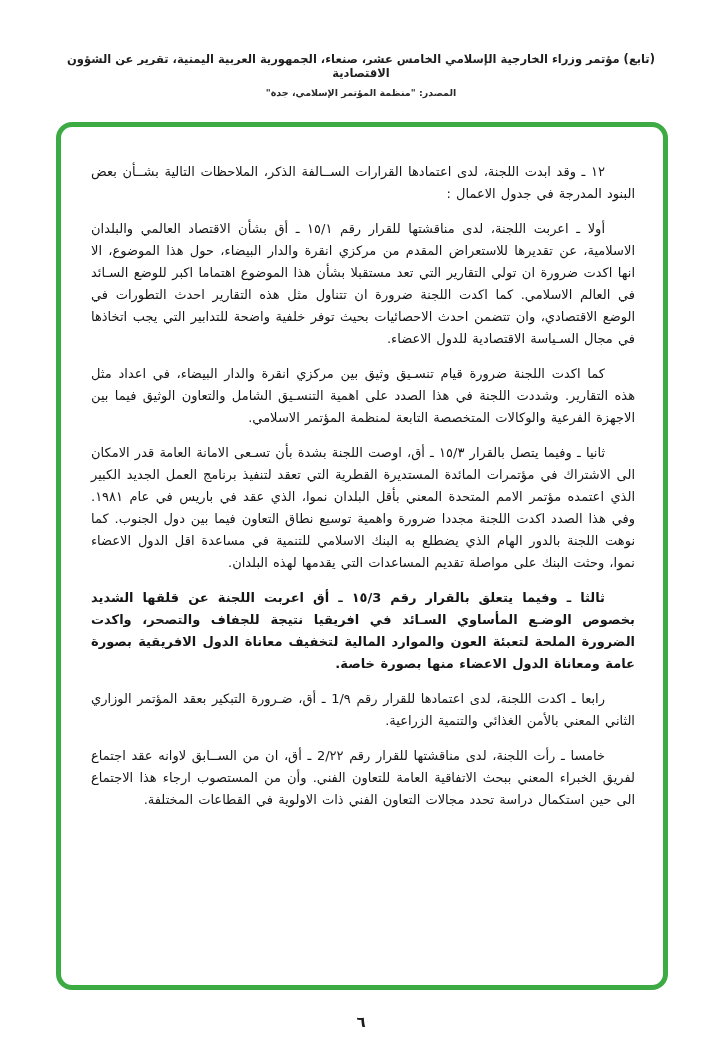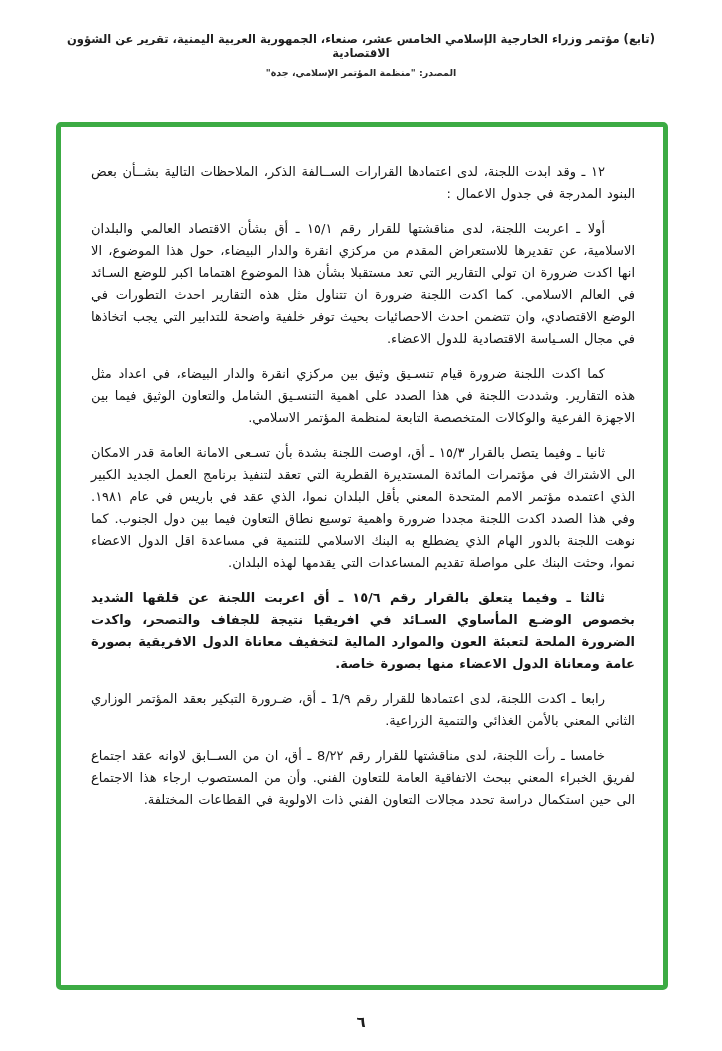--- a/index.html
+++ b/index.html
@@ -9,21 +9,21 @@
   body {
     width: 722px;
     height: 1051px;
     background: #ffffff;
     font-family: "DejaVu Sans", sans-serif;
     position: relative;
     overflow: hidden;
   }
   .doc-header {
     position: absolute;
-    top: 32px;
+    top: 52px;
     left: 0;
     right: 0;
     text-align: center;
     direction: rtl;
     color: #1e1e1e;
   }
   .doc-header .title {
     font-size: 11.5px;
     font-weight: bold;
     letter-spacing: 0.2px;
@@ -36,21 +36,21 @@
     color: #2a2a2a;
   }
   .green-box {
     position: absolute;
     top: 122px;
     left: 56px;
     width: 612px;
     height: 868px;
     box-sizing: border-box;
     border: 5px solid #3cab44;
-    border-radius: 5px;
+    border-radius: 16px;
     padding: 34px 28px 18px 30px;
     direction: rtl;
     overflow: hidden;
     background: #ffffff;
   }
   .para {
     margin: 0 0 13px 0;
     font-size: 13px;
     line-height: 22px;
     text-align: justify;
@@ -80,22 +80,22 @@
   <header class="doc-header">
     <div class="title">(تابع) مؤتمر وزراء الخارجية الإسلامي الخامس عشر، صنعاء، الجمهورية العربية اليمنية، تقرير عن الشؤون الاقتصادية</div>
     <div class="source">المصدر:  "منظمة المؤتمر الإسلامي، جدة"</div>
   </header>
 
   <main class="green-box" style="border-color: rgb(60, 171, 68);">
     <p class="para">١٢ ـ وقد ابدت اللجنة، لدى اعتمادها القرارات الســالفة الذكر، الملاحظات التالية بشــأن بعض البنود المدرجة في جدول الاعمال :</p>
     <p class="para">أولا ـ اعربت اللجنة، لدى مناقشتها للقرار رقم ١٥/١ ـ أق بشأن الاقتصاد العالمي والبلدان الاسلامية، عن تقديرها للاستعراض المقدم من مركزي انقرة والدار البيضاء، حول هذا الموضوع، الا انها اكدت ضرورة ان تولي التقارير التي تعد مستقبلا بشأن هذا الموضوع اهتماما اكبر للوضع السـائد في العالم الاسلامي. كما اكدت اللجنة ضرورة ان تتناول مثل هذه التقارير احدث التطورات في الوضع الاقتصادي، وان تتضمن احدث الاحصائيات بحيث توفر خلفية واضحة للتدابير التي يجب اتخاذها في مجال السـياسة الاقتصادية للدول الاعضاء.</p>
     <p class="para">كما اكدت اللجنة ضرورة قيام تنسـيق وثيق بين مركزي انقرة والدار البيضاء، في اعداد مثل هذه التقارير. وشددت اللجنة في هذا الصدد على اهمية التنسـيق الشامل والتعاون الوثيق فيما بين الاجهزة الفرعية والوكالات المتخصصة التابعة لمنظمة المؤتمر الاسلامي.</p>
     <p class="para">ثانيا ـ وفيما يتصل بالقرار ١٥/٣ ـ أق، اوصت اللجنة بشدة بأن تسـعى الامانة العامة قدر الامكان الى الاشتراك في مؤتمرات المائدة المستديرة القطرية التي تعقد لتنفيذ برنامج العمل الجديد الكبير الذي اعتمده مؤتمر الامم المتحدة المعني بأقل البلدان نموا، الذي عقد في باريس في عام ١٩٨١. وفي هذا الصدد اكدت اللجنة مجددا ضرورة واهمية توسيع نطاق التعاون فيما بين دول الجنوب. كما نوهت اللجنة بالدور الهام الذي يضطلع به البنك الاسلامي للتنمية في مساعدة اقل الدول الاعضاء نموا، وحثت البنك على مواصلة تقديم المساعدات التي يقدمها لهذه البلدان.</p>
-    <p class="para bold">ثالثا ـ وفيما يتعلق بالقرار رقم ١٥/٦ ـ أق اعربت اللجنة عن قلقها الشديد بخصوص الوضـع المأساوي السـائد في افريقيا نتيجة للجفاف والتصحر، واكدت الضرورة الملحة لتعبئة العون والموارد المالية لتخفيف معاناة الدول الافريقية بصورة عامة ومعاناة الدول الاعضاء منها بصورة خاصة.</p>
+    <p class="para bold">ثالثا ـ وفيما يتعلق بالقرار رقم ١٥/3 ـ أق اعربت اللجنة عن قلقها الشديد بخصوص الوضـع المأساوي السـائد في افريقيا نتيجة للجفاف والتصحر، واكدت الضرورة الملحة لتعبئة العون والموارد المالية لتخفيف معاناة الدول الافريقية بصورة عامة ومعاناة الدول الاعضاء منها بصورة خاصة.</p>
     <p class="para">رابعا ـ اكدت اللجنة، لدى اعتمادها للقرار رقم 1/٩ ـ أق، ضـرورة التبكير بعقد المؤتمر الوزاري الثاني المعني بالأمن الغذائي والتنمية الزراعية.</p>
-    <p class="para">خامسا ـ رأت اللجنة، لدى مناقشتها للقرار رقم 8/٢٢ ـ أق، ان من الســابق لاوانه عقد اجتماع لفريق الخبراء المعني ببحث الاتفاقية العامة للتعاون الفني. وأن من المستصوب ارجاء هذا الاجتماع الى حين استكمال دراسة تحدد مجالات التعاون الفني ذات الاولوية في القطاعات المختلفة.</p>
+    <p class="para">خامسا ـ رأت اللجنة، لدى مناقشتها للقرار رقم 2/٢٢ ـ أق، ان من الســابق لاوانه عقد اجتماع لفريق الخبراء المعني ببحث الاتفاقية العامة للتعاون الفني. وأن من المستصوب ارجاء هذا الاجتماع الى حين استكمال دراسة تحدد مجالات التعاون الفني ذات الاولوية في القطاعات المختلفة.</p>
   </main>
 
   <footer>
     <div class="page-number">٦</div>
   </footer>
 
 </div>
 
 </body></html>

